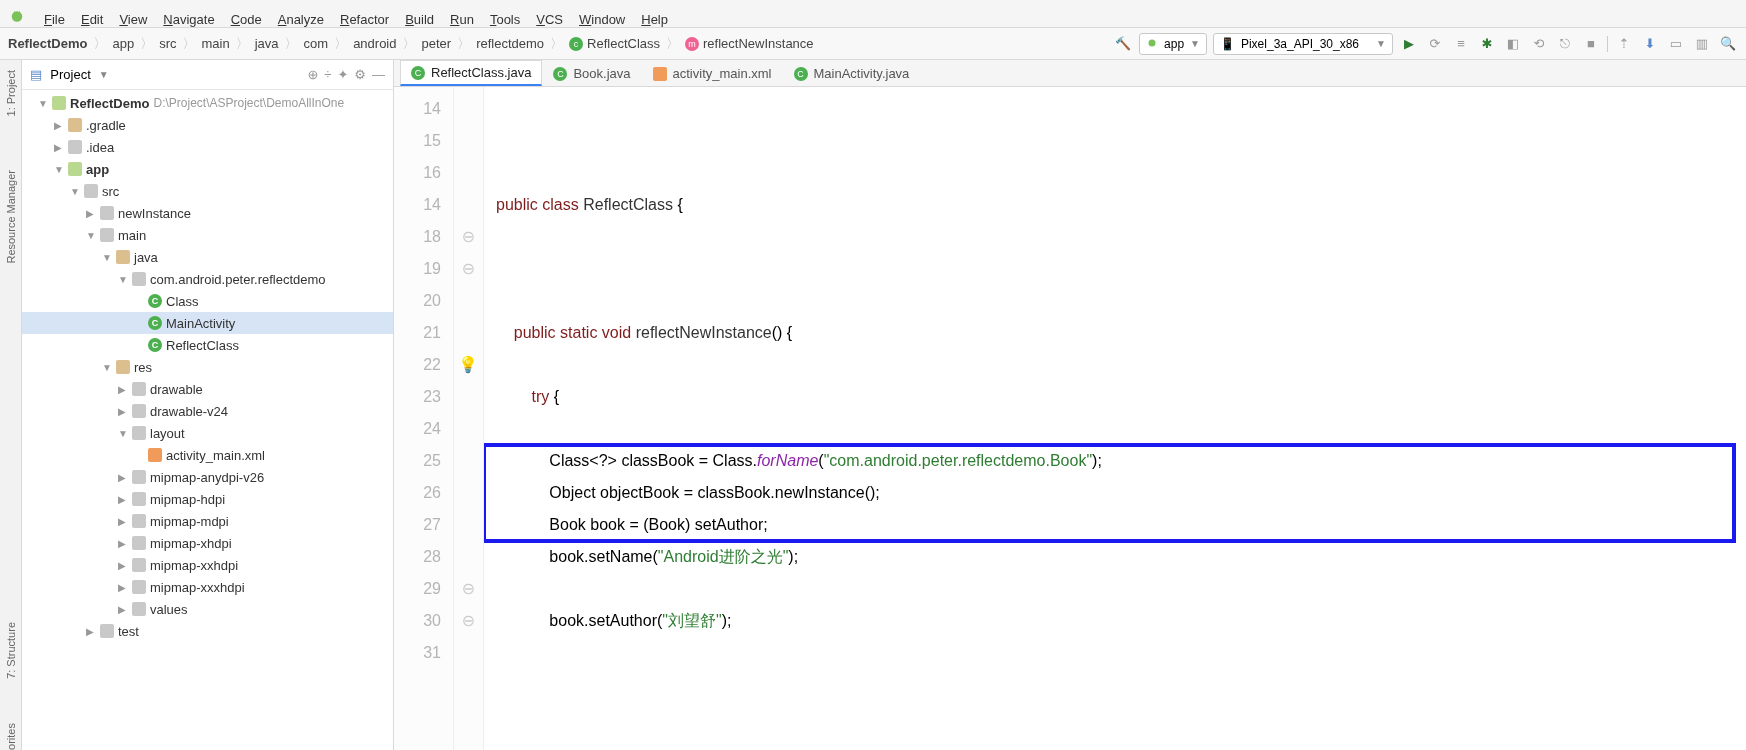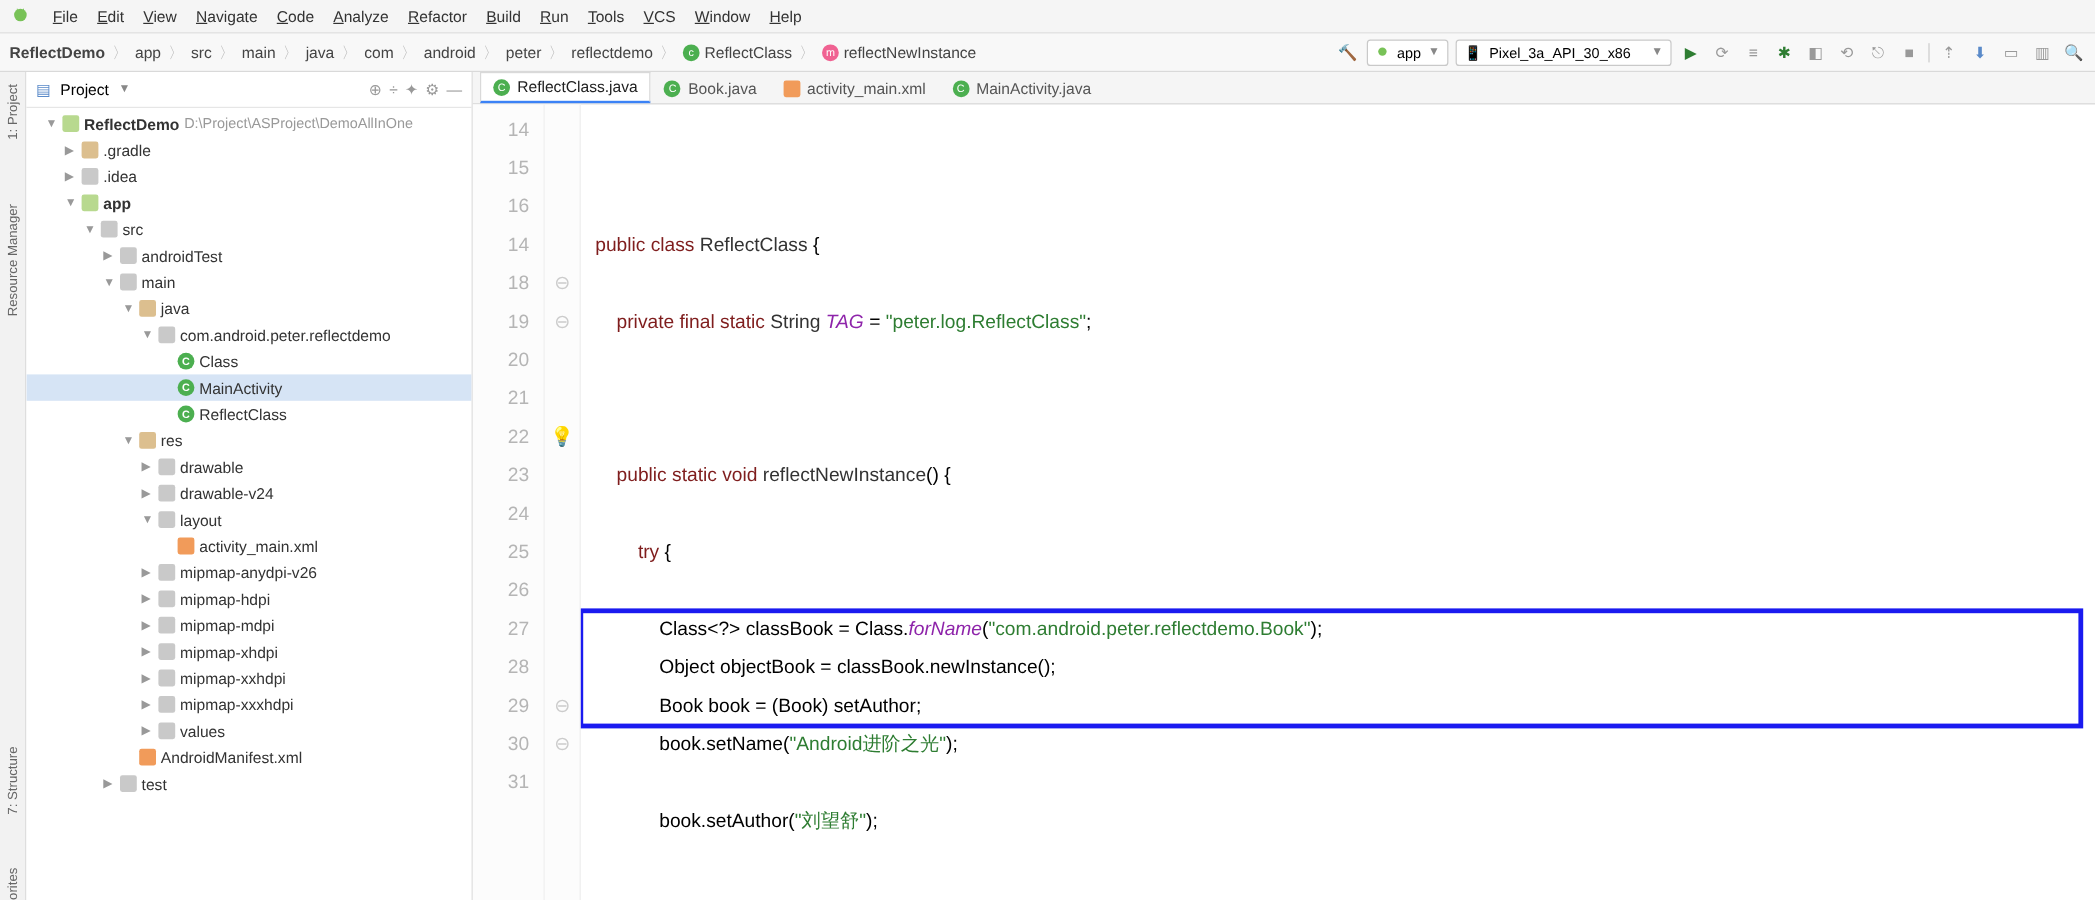--- a/index.html
+++ b/index.html
@@ -1,20 +1,20 @@
 <!DOCTYPE html>
 <html><head>
 <meta charset="utf-8">
 <style>
   * { box-sizing: border-box; margin: 0; padding: 0; font-family: "Segoe UI", Arial, sans-serif; }
   html, body { width: 1746px; height: 750px; overflow: hidden; background: #fff; }
 
   
   .menubar {
-    height: 28px; display: flex; align-items: center;
+    height: 28px; display: flex; align-items: flex-end;
     padding: 0 8px; font-size: 13px; border-bottom: 1px solid #d9d9d9;
     background: #f5f5f5;
   }
   .menubar .logo { width: 18px; height: 18px; margin-right: 10px; }
   .menubar .menuitem { padding: 2px 8px; color: #333; cursor: pointer; }
   .menubar .menuitem .mn { text-decoration: underline; }
   .menubar .title { margin-left: auto; margin-right: auto; color: #888; }
 
   
   .navbar {
@@ -242,21 +242,21 @@
           <span class="txt bold">app</span>
         </div>
         <div class="row" style="--pl: 48px;">
           <span class="arrow">▼</span>
           <span class="icon-sq folder-g"></span>
           <span class="txt">src</span>
         </div>
         <div class="row" style="--pl: 64px;">
           <span class="arrow">▶</span>
           <span class="icon-sq folder-g"></span>
-          <span class="txt">androidTest</span>
+          <span class="txt">newInstance</span>
         </div>
         <div class="row" style="--pl: 64px;">
           <span class="arrow">▼</span>
           <span class="icon-sq folder-g"></span>
           <span class="txt">main</span>
         </div>
         <div class="row" style="--pl: 80px;">
           <span class="arrow">▼</span>
           <span class="icon-sq folder"></span>
           <span class="txt">java</span>
@@ -333,25 +333,20 @@
         </div>
         <div class="row" style="--pl: 96px;">
           <span class="arrow">▶</span>
           <span class="icon-sq folder-g"></span>
           <span class="txt">mipmap-xxxhdpi</span>
         </div>
         <div class="row" style="--pl: 96px;">
           <span class="arrow">▶</span>
           <span class="icon-sq folder-g"></span>
           <span class="txt">values</span>
-        </div>
-        <div class="row" style="--pl: 80px;">
-          <span class="arrow"></span>
-          <span class="icon-sq xml"></span>
-          <span class="txt">AndroidManifest.xml</span>
         </div>
         <div class="row" style="--pl: 64px;">
           <span class="arrow">▶</span>
           <span class="icon-sq folder-g"></span>
           <span class="txt">test</span>
         </div>
       </div>
   </div>
 
   <div class="editor-area">
@@ -409,21 +404,20 @@
           <div style="height:32px;"></div>
           <div style="height:32px;"></div>
         <div style="height:32px;"></div>
           <div style="height:32px;"></div>
         <div style="height:32px;color:#ccc;">⊖</div>
         <div style="height:32px;color:#ccc;">⊖</div>
       </div>
       <div class="code">
 <span class="l"></span>
 <span class="l"><span class="kw">public</span> <span class="kw">class</span> <span class="ty">ReflectClass</span> <span>{</span></span>
-<span class="l">    <span class="kw">private</span> <span class="kw">final</span> <span class="kw">static</span> <span class="ty">String</span> <span class="fi">TAG</span><span> = </span><span class="st">"peter.log.ReflectClass"</span><span>;</span></span>
 <span class="l"></span>
 <span class="l">    <span class="kw">public</span> <span class="kw">static</span> <span class="kw">void</span> <span class="fn">reflectNewInstance</span><span>() {</span></span>
 <span class="l">        <span class="kw">try</span><span> {</span></span>
 <span class="l boxed" style="display:inline-block;width:auto;min-width:calc(100% - 12px);">            <span>Class&lt;?&gt; classBook = Class.</span><span class="fi">forName</span><span>(</span><span class="st">"com.android.peter.reflectdemo.Book"</span><span>);</span>
             <span>Object objectBook = classBook.newInstance();</span>
             <span>Book book = (Book) setAuthor;</span></span>
 <span class="l">            <span>book.setName(</span><span class="st">"Android进阶之光"</span><span>);</span></span>
 <span class="l">            <span>book.setAuthor(</span><span class="st">"刘望舒"</span><span>);</span></span>
 
 

